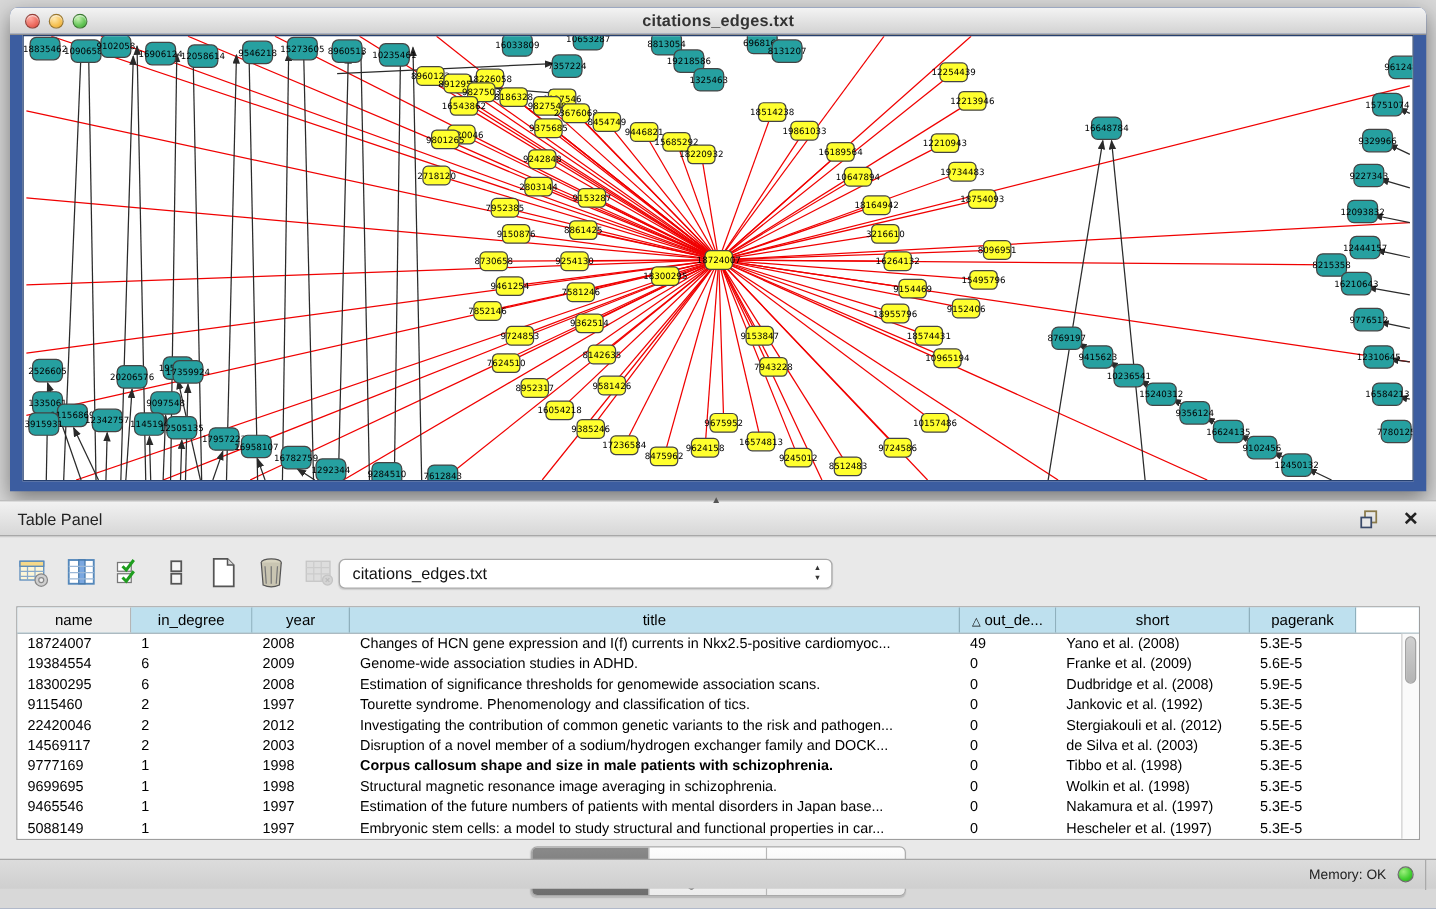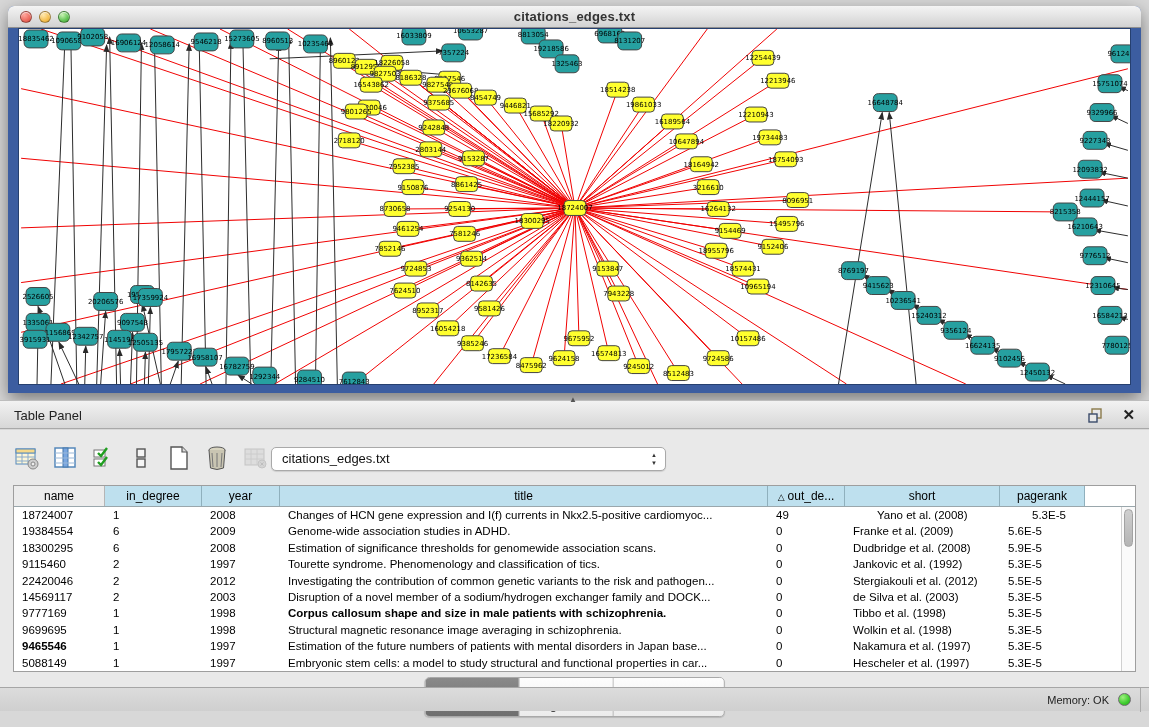--- a/index.html
+++ b/index.html
@@ -826,21 +826,21 @@
         <div class="th" style="width: 85px;">pagerank</div>
         <div class="th filler" style="flex: 1 1 0%;"></div>
       </div>
     <div class="tbl-body">
         <div class="tr">
           <div class="td" style="width: 91px;">18724007</div>
           <div class="td" style="width: 97px;">1</div>
           <div class="td" style="width: 78px;">2008</div>
           <div class="td" style="width: 488px;">Changes of HCN gene expression and I(f) currents in Nkx2.5-positive cardiomyoc...</div>
           <div class="td" style="width: 77px;">49</div>
-          <div class="td" style="width: 155px; margin-left: 24px;">Yano et al. (2008)</div>
+          <div class="td" style="width: 155px;">Yano et al. (2008)</div>
           <div class="td" style="width: 85px;">5.3E-5</div>
         </div>
         <div class="tr">
           <div class="td" style="width: 91px;">19384554</div>
           <div class="td" style="width: 97px;">6</div>
           <div class="td" style="width: 78px;">2009</div>
           <div class="td" style="width: 488px;">Genome-wide association studies in ADHD.</div>
           <div class="td" style="width: 77px;">0</div>
           <div class="td" style="width: 155px;">Franke et al. (2009)</div>
           <div class="td" style="width: 85px;">5.6E-5</div>
@@ -893,21 +893,21 @@
         <div class="tr">
           <div class="td" style="width: 91px;">9699695</div>
           <div class="td" style="width: 97px;">1</div>
           <div class="td" style="width: 78px;">1998</div>
           <div class="td" style="width: 488px;">Structural magnetic resonance image averaging in schizophrenia.</div>
           <div class="td" style="width: 77px;">0</div>
           <div class="td" style="width: 155px;">Wolkin et al. (1998)</div>
           <div class="td" style="width: 85px;">5.3E-5</div>
         </div>
         <div class="tr">
-          <div class="td" style="width: 91px; font-weight: bold;">9465546</div>
+          <div class="td" style="width: 91px;">9465546</div>
           <div class="td" style="width: 97px;">1</div>
           <div class="td" style="width: 78px;">1997</div>
           <div class="td" style="width: 488px;">Estimation of the future numbers of patients with mental disorders in Japan base...</div>
           <div class="td" style="width: 77px;">0</div>
           <div class="td" style="width: 155px;">Nakamura et al. (1997)</div>
           <div class="td" style="width: 85px;">5.3E-5</div>
         </div>
         <div class="tr">
           <div class="td" style="width: 91px;">5088149</div>
           <div class="td" style="width: 97px;">1</div>

